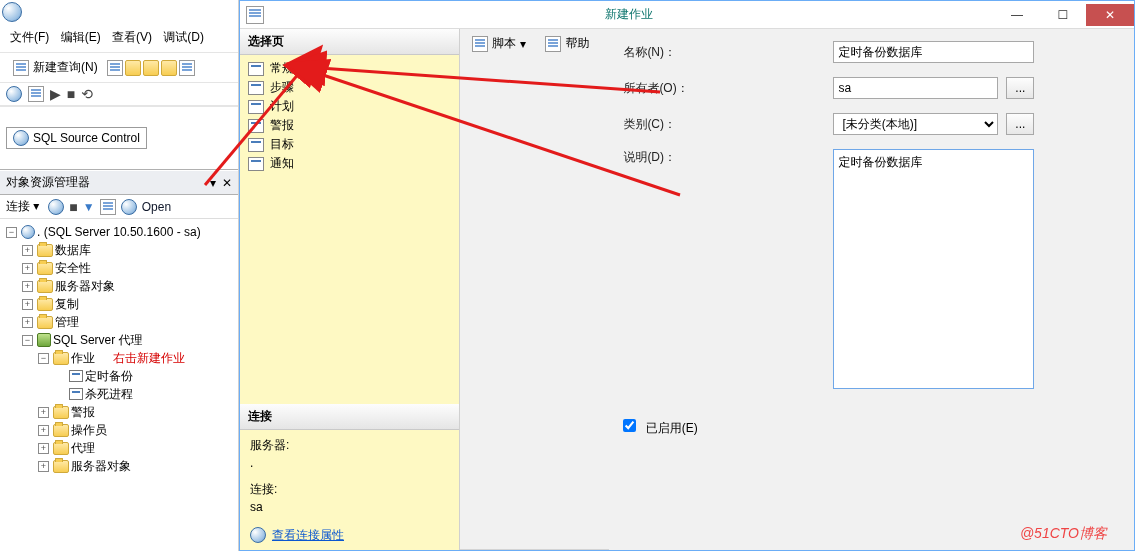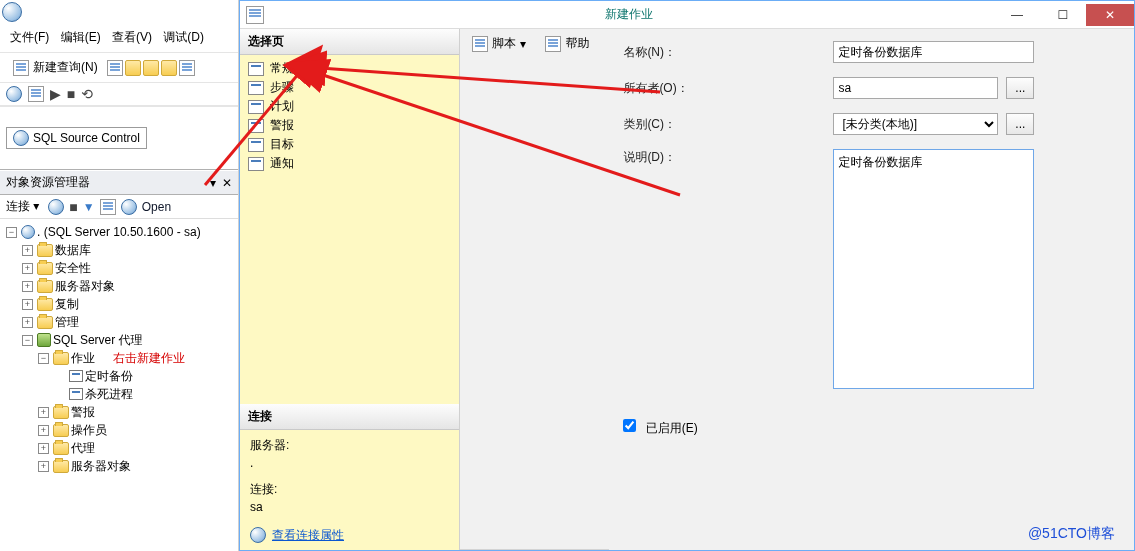--- a/index.html
+++ b/index.html
@@ -71,21 +71,21 @@
 .form-row.chk { margin-top: 30px; }
 .form-row.chk input { margin-right: 6px; }
 
 .icon16 { width:16px; height:16px; display:inline-block; }
 .i-db { border-radius:50%; background:radial-gradient(circle at 30% 30%, #fff, #9ac0e4 70%, #3a6ea5); border:1px solid #3a6ea5; }
 .i-page { background:#fff; border:1px solid #999; position:relative; }
 .i-page:after { content:""; position:absolute; top:2px; left:2px; right:2px; height:2px; background:#7aa4d9; box-shadow:0 3px 0 #7aa4d9, 0 6px 0 #7aa4d9; }
 .i-open { background:linear-gradient(#ffe9a6,#f7cd52); border:1px solid #d0a93a; border-radius:2px; }
 .i-arrow { font-size:14px; color:#444; }
 
-.watermark { position: absolute; right: 20px; bottom: 8px; color: #1d4ed8; font-size: 14px; }
+.watermark { position: absolute; right: 28px; bottom: 8px; color: #ef4444; font-size: 14px; font-style: italic; }
 
 
 .arrows { position: absolute; inset: 0; pointer-events: none; }
 </style>
 </head>
 <body>
 
 <div class="ssms">
   <span class="icon16 i-db corner-icon"></span>
   <div class="menubar">

